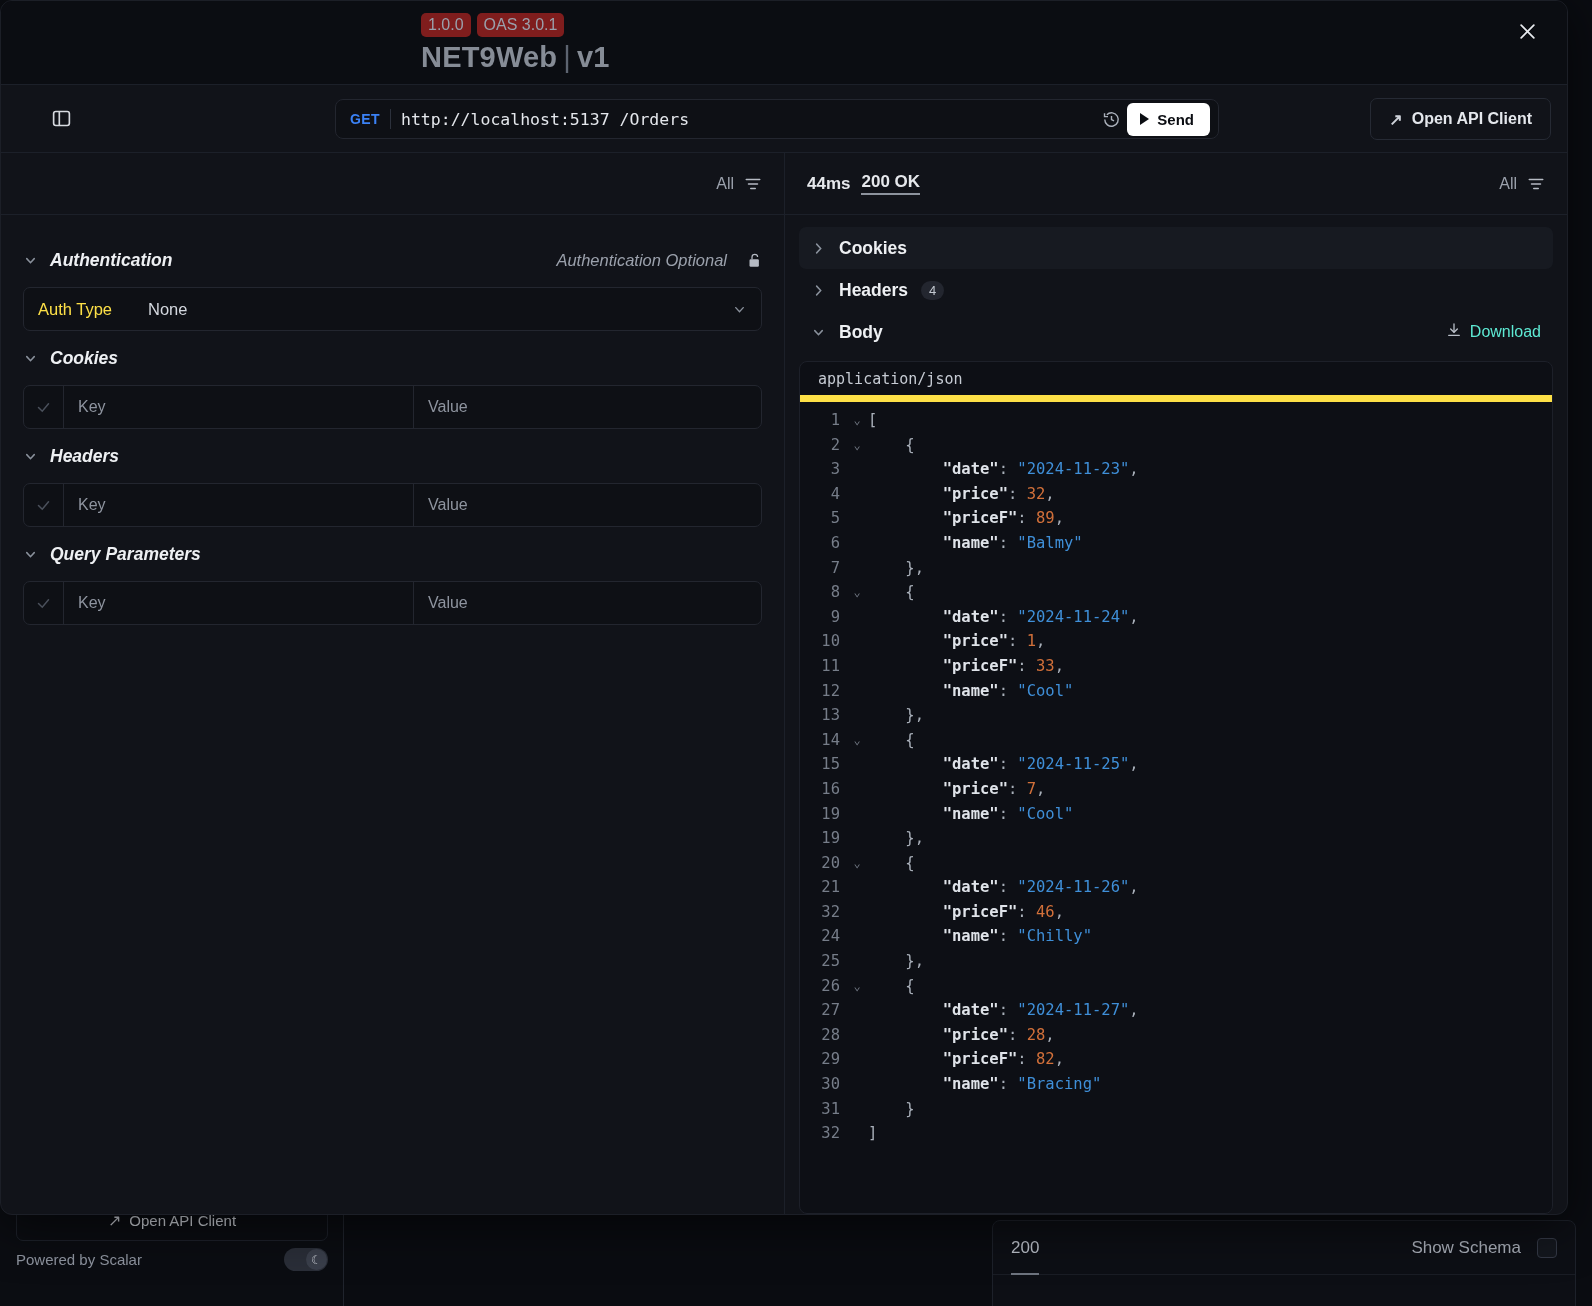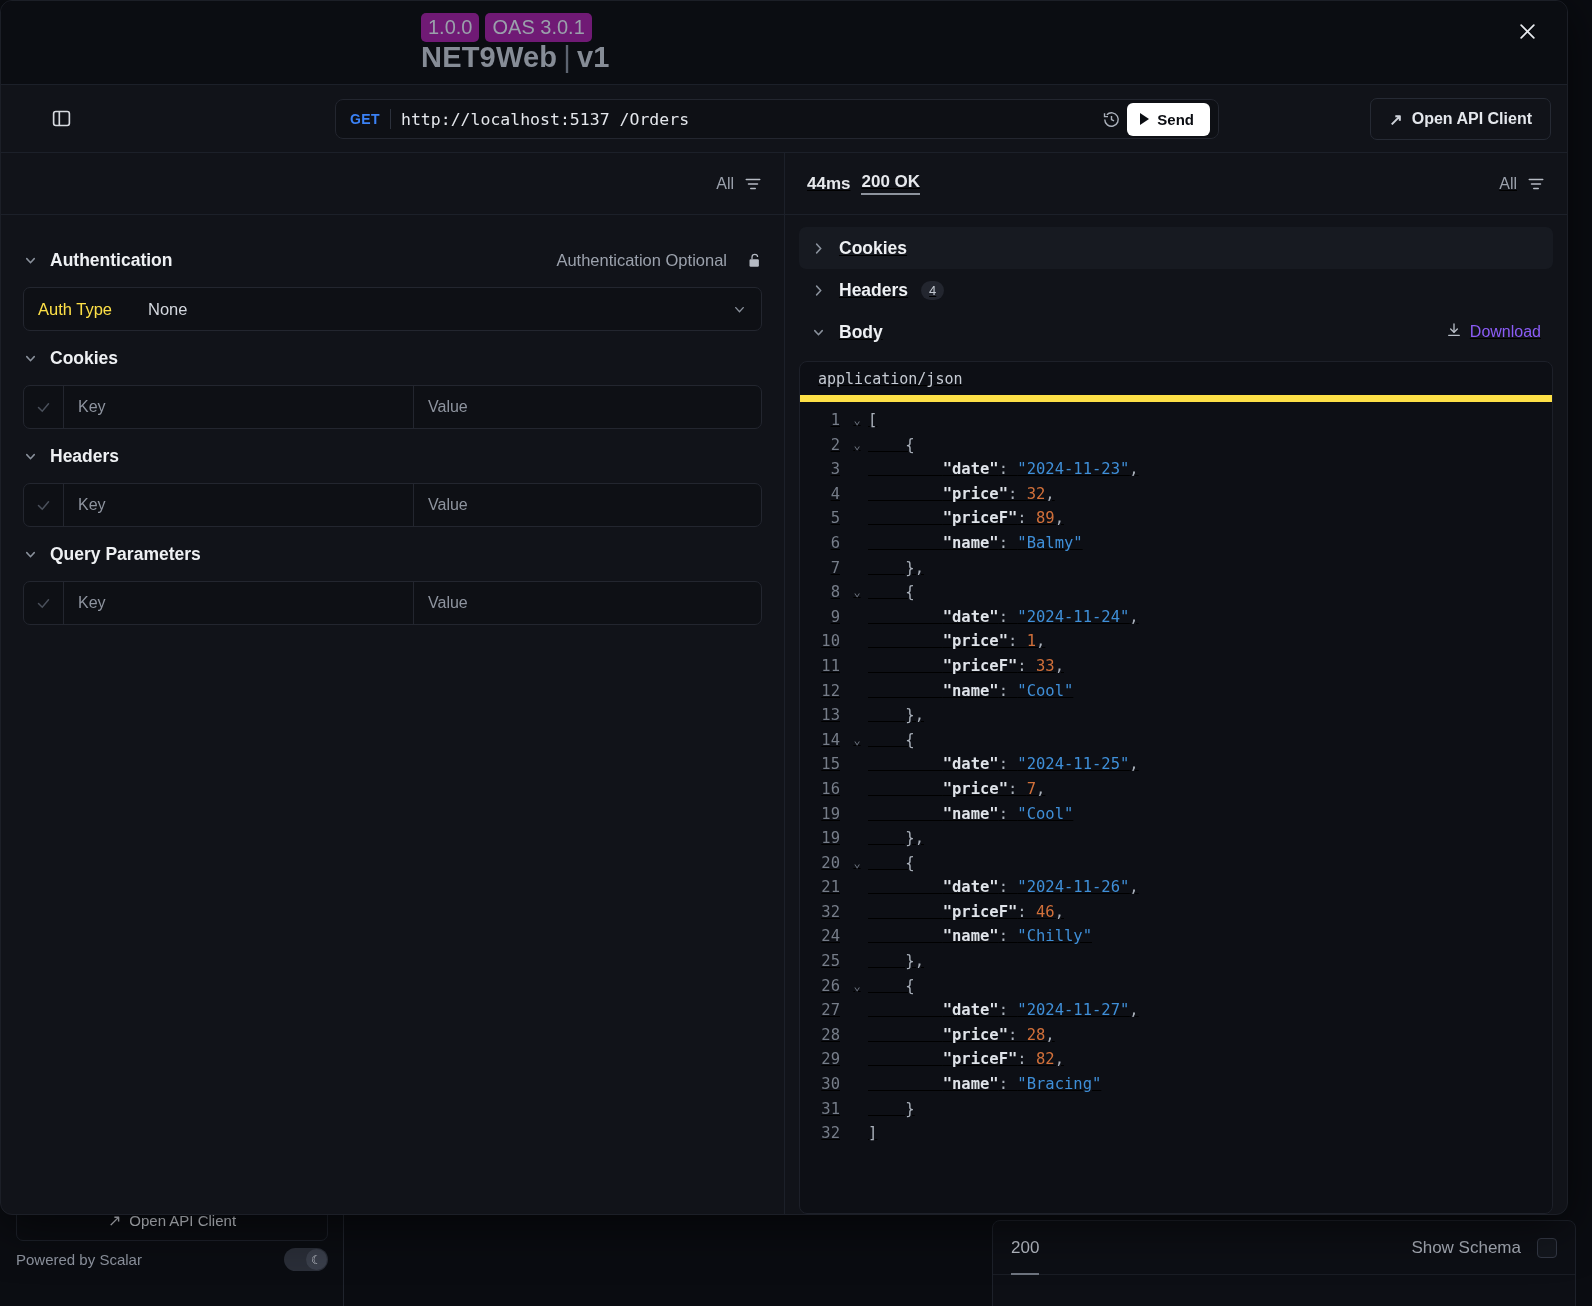--- a/index.html
+++ b/index.html
@@ -88,21 +88,21 @@
   .modal-top {
     height: 84px; position: relative; flex: none;
     background: #0b0d12;
     border-bottom: 1px solid #1c2029;
   }
   .badges {
     position: absolute; left: 420px; top: 12px;
     display: flex; gap: 6px; align-items: center;
   }
   .badge {
-    font-size: 20px; color: #9aa0ab; background: #701a75;
+    font-size: 16px; color: #9aa0ab; background: #7f1d1d;
     border-radius: 5px; padding: 3px 7px;
   }
   .app-title {
     position: absolute; left: 420px; top: 40px;
     font-size: 29px; font-weight: bold; color: #868c96;
     letter-spacing: .2px;
   }
   .app-title .sep { color: #5d6470; font-weight: normal; margin: 0 6px; }
   .app-title .v { color: #868c96; }
   .close-btn {
@@ -156,42 +156,42 @@
     border: 1px solid #262a34; border-radius: 7px;
     display: flex; align-items: center; gap: 9px;
     color: #e4e7ec; font-size: 16px; font-weight: bold;
   }
   .arrow-ne { font-size: 16px; color: #cfd3da; }
 
   
   .split { flex: 1; display: flex; min-height: 0; }
   .pane-left { width: 784px; border-right: 1px solid #1c2029;
                display: flex; flex-direction: column; }
-  .pane-right { flex: 1; display: flex; flex-direction: column; text-decoration: underline; }
+  .pane-right { flex: 1; display: flex; flex-direction: column; }
   .pane-head {
     height: 62px; flex: none; display: flex; align-items: center;
     padding: 0 22px; border-bottom: 1px solid #1c2029;
   }
   .pane-head.lefth { justify-content: flex-end; }
   .filter-group { display: flex; align-items: center; gap: 10px; }
   .filter-group .lbl { color: #9ba1ac; font-size: 16px; }
   .filter-icon { display: flex; color: #b6bbc4; }
   .filter-icon svg { width: 18px; height: 18px; }
   .resp-meta { display: flex; align-items: center; gap: 11px; }
   .ms { color: #e6e8ec; font-size: 17px; font-weight: bold; }
   .status-ok {
     color: #e6e8ec; font-size: 17px; font-weight: bold;
     border-bottom: 2px solid #8d939d; padding-bottom: 1px;
   }
 
   
   .lc { padding: 18px 22px 0 22px; overflow: hidden; }
   .sec-head {
     display: flex; align-items: center; gap: 12px;
-    height: 38px; margin-top: 8px;
+    height: 38px; margin-top: 8px; font-style: italic;
   }
   .chev { color: #8a919c; display: flex; }
   .chev svg { width: 15px; height: 15px; }
   .sec-title { color: #eef0f3; font-size: 17.5px; font-weight: bold; }
   .sec-head .spacer { flex: 1; }
   .auth-opt { color: #9ba1ac; font-size: 16.5px; }
   .lock-icon { color: #b6bbc4; display: flex; margin-left: 8px; }
   .lock-icon svg { width: 15px; height: 17px; }
   .auth-row {
     margin-top: 8px; height: 44px;
@@ -231,21 +231,21 @@
   }
   .r-row.hl { background: #171a21; }
   .r-row .t { color: #eef0f3; font-size: 17.5px; font-weight: bold; }
   .count-badge {
     background: #23262f; color: #c3c8d0; font-size: 13px;
     border-radius: 10px; padding: 2px 8px; min-width: 22px; text-align: center;
   }
   .r-row .spacer { flex: 1; }
   .dl {
     display: flex; align-items: center; gap: 8px;
-    color: #8b5cf6; font-size: 16px;
+    color: #5eead4; font-size: 16px;
   }
   .dl svg { width: 16px; height: 16px; }
   .code-card {
     margin-top: 8px; flex: 1; min-height: 0;
     border: 1px solid #1d2029; border-radius: 8px;
     background: #0d0f15; display: flex; flex-direction: column; overflow: hidden;
   }
   .code-head {
     height: 40px; flex: none; display: flex; align-items: center;
     padding: 0 18px; border-bottom: 7px solid #fde047;

